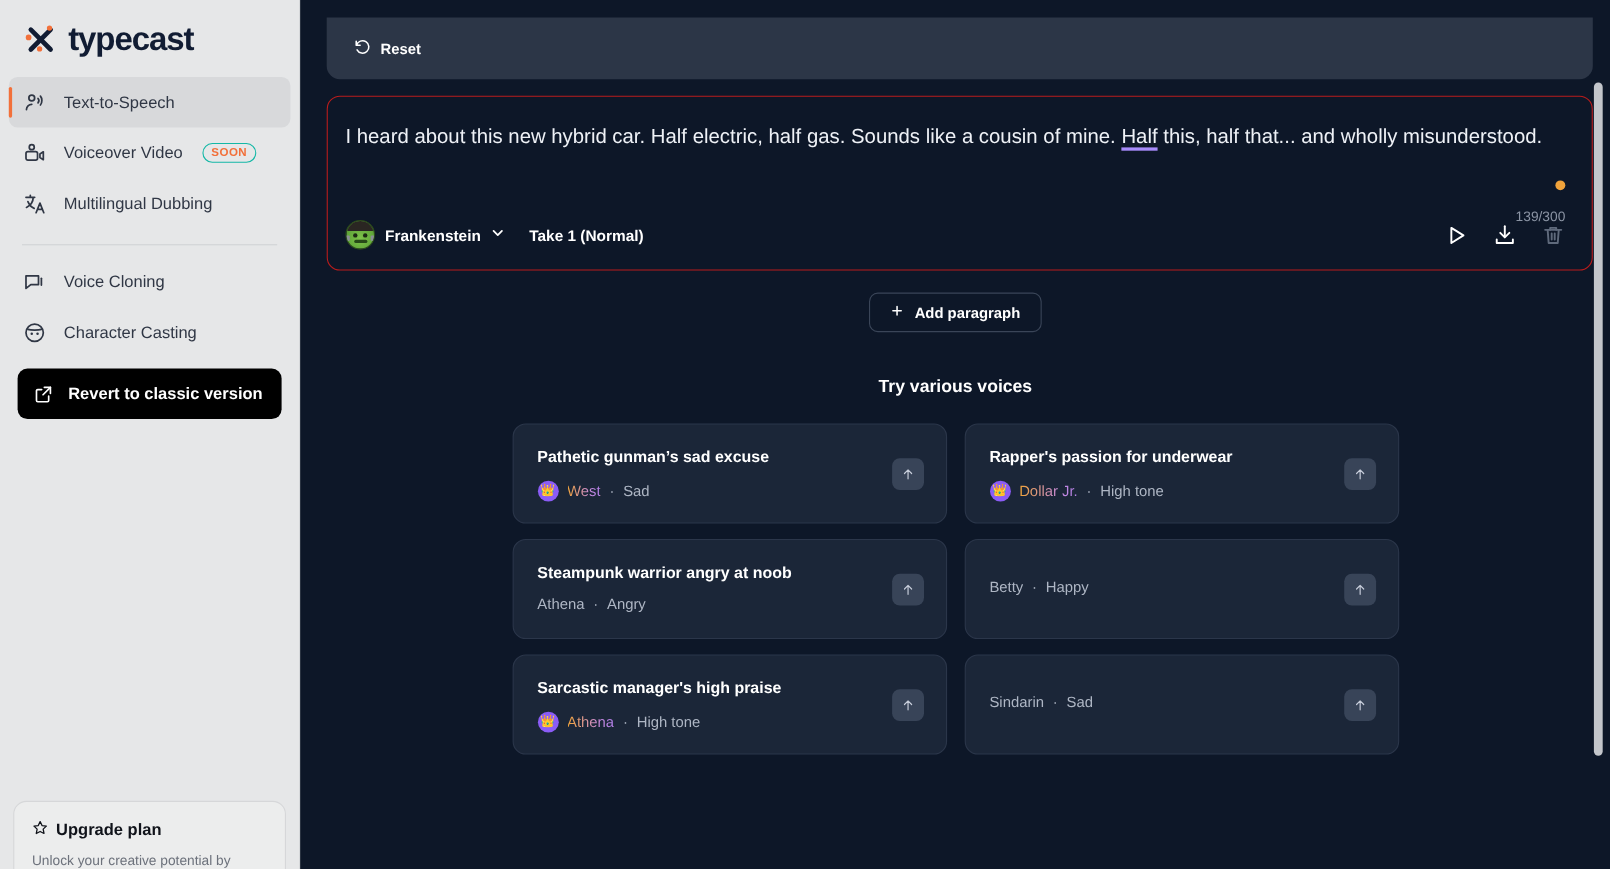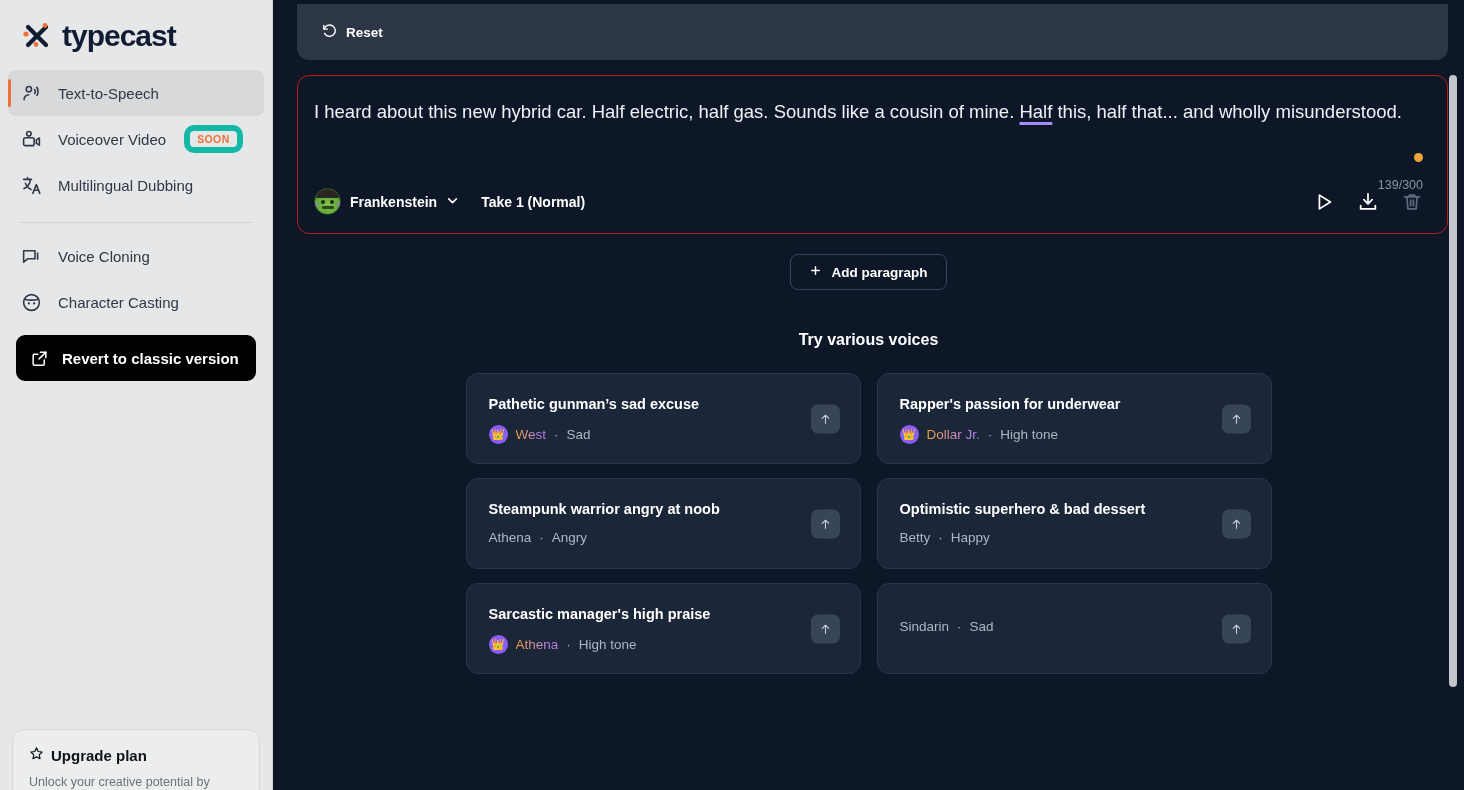--- a/index.html
+++ b/index.html
@@ -37,21 +37,21 @@
     position: relative;
     cursor: pointer;
   }
   .nav-item.active { background: #d8d9db; }
   .nav-item.active::before {
     content: ""; position: absolute; left: 0px; top: 9px;
     width: 3px; height: 28px; border-radius: 2px; background: #f2703a;
   }
   .nav-icon { width: 22px; height: 22px; flex: 0 0 22px; display: flex; align-items: center; justify-content: center; }
   .badge-soon {
-    border: 6px solid #14b8a6; color: #f2703a;
+    border: 1px solid #14b8a6; color: #f2703a;
     font-size: 10.5px; font-weight: 700; letter-spacing: .4px;
     padding: 2px 7px; border-radius: 10px; margin-left: 2px;
   }
   .divider { height: 1px; background: #d2d3d5; margin: 14px 12px 10px 12px; }
   .revert-btn {
     display: flex; align-items: center; gap: 12px;
     margin: 10px 8px 0 8px; height: 46px; padding: 0 12px;
     background: #000000; color: #ffffff;
     border-radius: 9px; font-size: 15px; font-weight: 700;
     cursor: pointer;
@@ -68,21 +68,21 @@
   .upgrade-desc {
     margin-top: 9px; font-size: 12.5px; line-height: 18px; color: #6d727c;
   }
 
   
   .main {
     flex: 1; height: 790px; position: relative;
     background: #0d1728; overflow: hidden;
   }
   .topbar {
-    margin: 4px 16px 0 24px; height: 56px;
+    margin: 16px 16px 0 24px; height: 56px;
     background: #2c3647;
     border-radius: 0 0 12px 12px;
     display: flex; align-items: center;
     padding-left: 24px;
   }
   .reset-btn {
     display: flex; align-items: center; gap: 8px;
     color: #ffffff; font-size: 13.5px; font-weight: 700;
     cursor: pointer;
   }
@@ -444,21 +444,20 @@
           <span>Angry</span>
         </div>
         <div class="upbtn">
           <svg width="13" height="13" viewBox="0 0 24 24" fill="none" stroke="#c8cedb" stroke-width="2" stroke-linecap="round" stroke-linejoin="round">
             <path d="M12 20V5M6 11l6-6 6 6"></path>
           </svg>
         </div>
       </div>
 
       <div class="vcard">
-        <div class="vcard-title">Optimistic superhero &amp; bad dessert</div>
         <div class="vcard-sub">
           <span>Betty</span>
           <span>·</span>
           <span>Happy</span>
         </div>
         <div class="upbtn">
           <svg width="13" height="13" viewBox="0 0 24 24" fill="none" stroke="#c8cedb" stroke-width="2" stroke-linecap="round" stroke-linejoin="round">
             <path d="M12 20V5M6 11l6-6 6 6"></path>
           </svg>
         </div>

